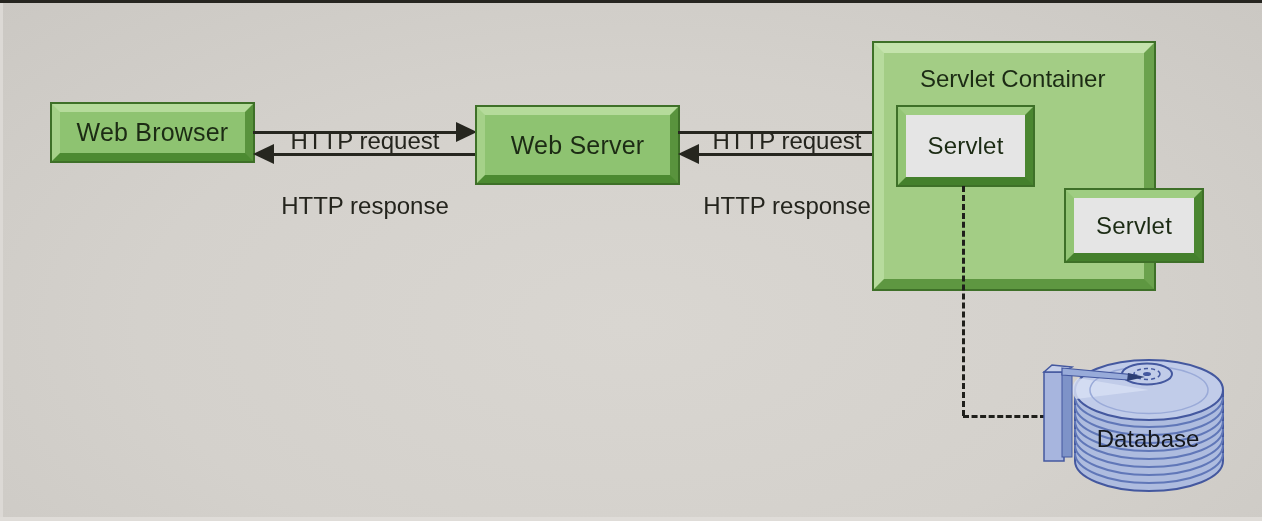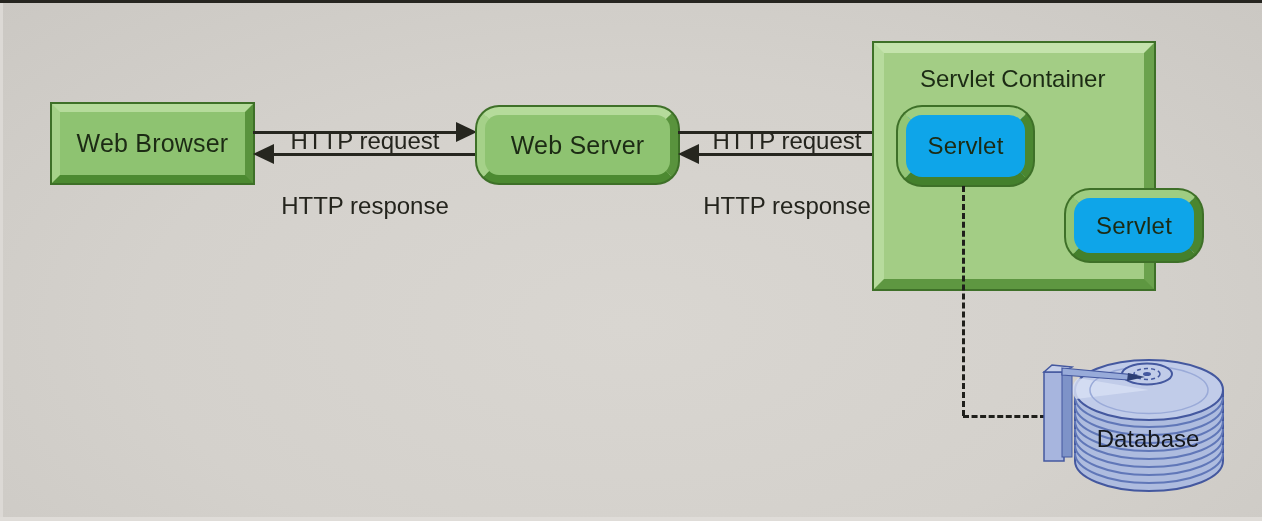--- a/index.html
+++ b/index.html
@@ -37,29 +37,28 @@
     border-style:solid;border-width:10px;
     background:#a3cd85;
     border-color:#c4e3ac #6ba24d #5e9741 #b7db9d;
     box-shadow:0 0 0 2px #3e7028;
   }
   .container-label{
     position:absolute;left:36px;top:12px;
     color:#1c2b14;font-size:24px;white-space:nowrap;
   }
   .servlet{
-    background:#0ea5e9;
+    background:#e5e5e5;
     border-color:#9fcd82 #4a8630 #44802c #93c575;
-    border-radius:24px;
   }
   .servlet span{font-size:24px;}
   #servlet-a{left:14px;top:54px;width:135px;height:78px;}
   #servlet-b{left:182px;top:137px;width:136px;height:71px;}
-  #web-browser{left:52px;top:101px;width:201px;height:79px;}
-  #web-server{left:477px;top:104px;width:201px;height:76px;border-radius:22px;}
+  #web-browser{left:52px;top:101px;width:201px;height:57px;}
+  #web-server{left:477px;top:104px;width:201px;height:76px;}
 
   
   .edge-label{
     position:absolute;text-align:center;
     font-size:24px;color:#24241d;white-space:nowrap;margin-top:30px;
   }
   .line{position:absolute;height:3px;background:#26261f;}
   .head{position:absolute;width:0;height:0;border-top:10px solid transparent;border-bottom:10px solid transparent;}
   .head.right{border-left:21px solid #26261f;}
   .head.left{border-right:21px solid #26261f;}

